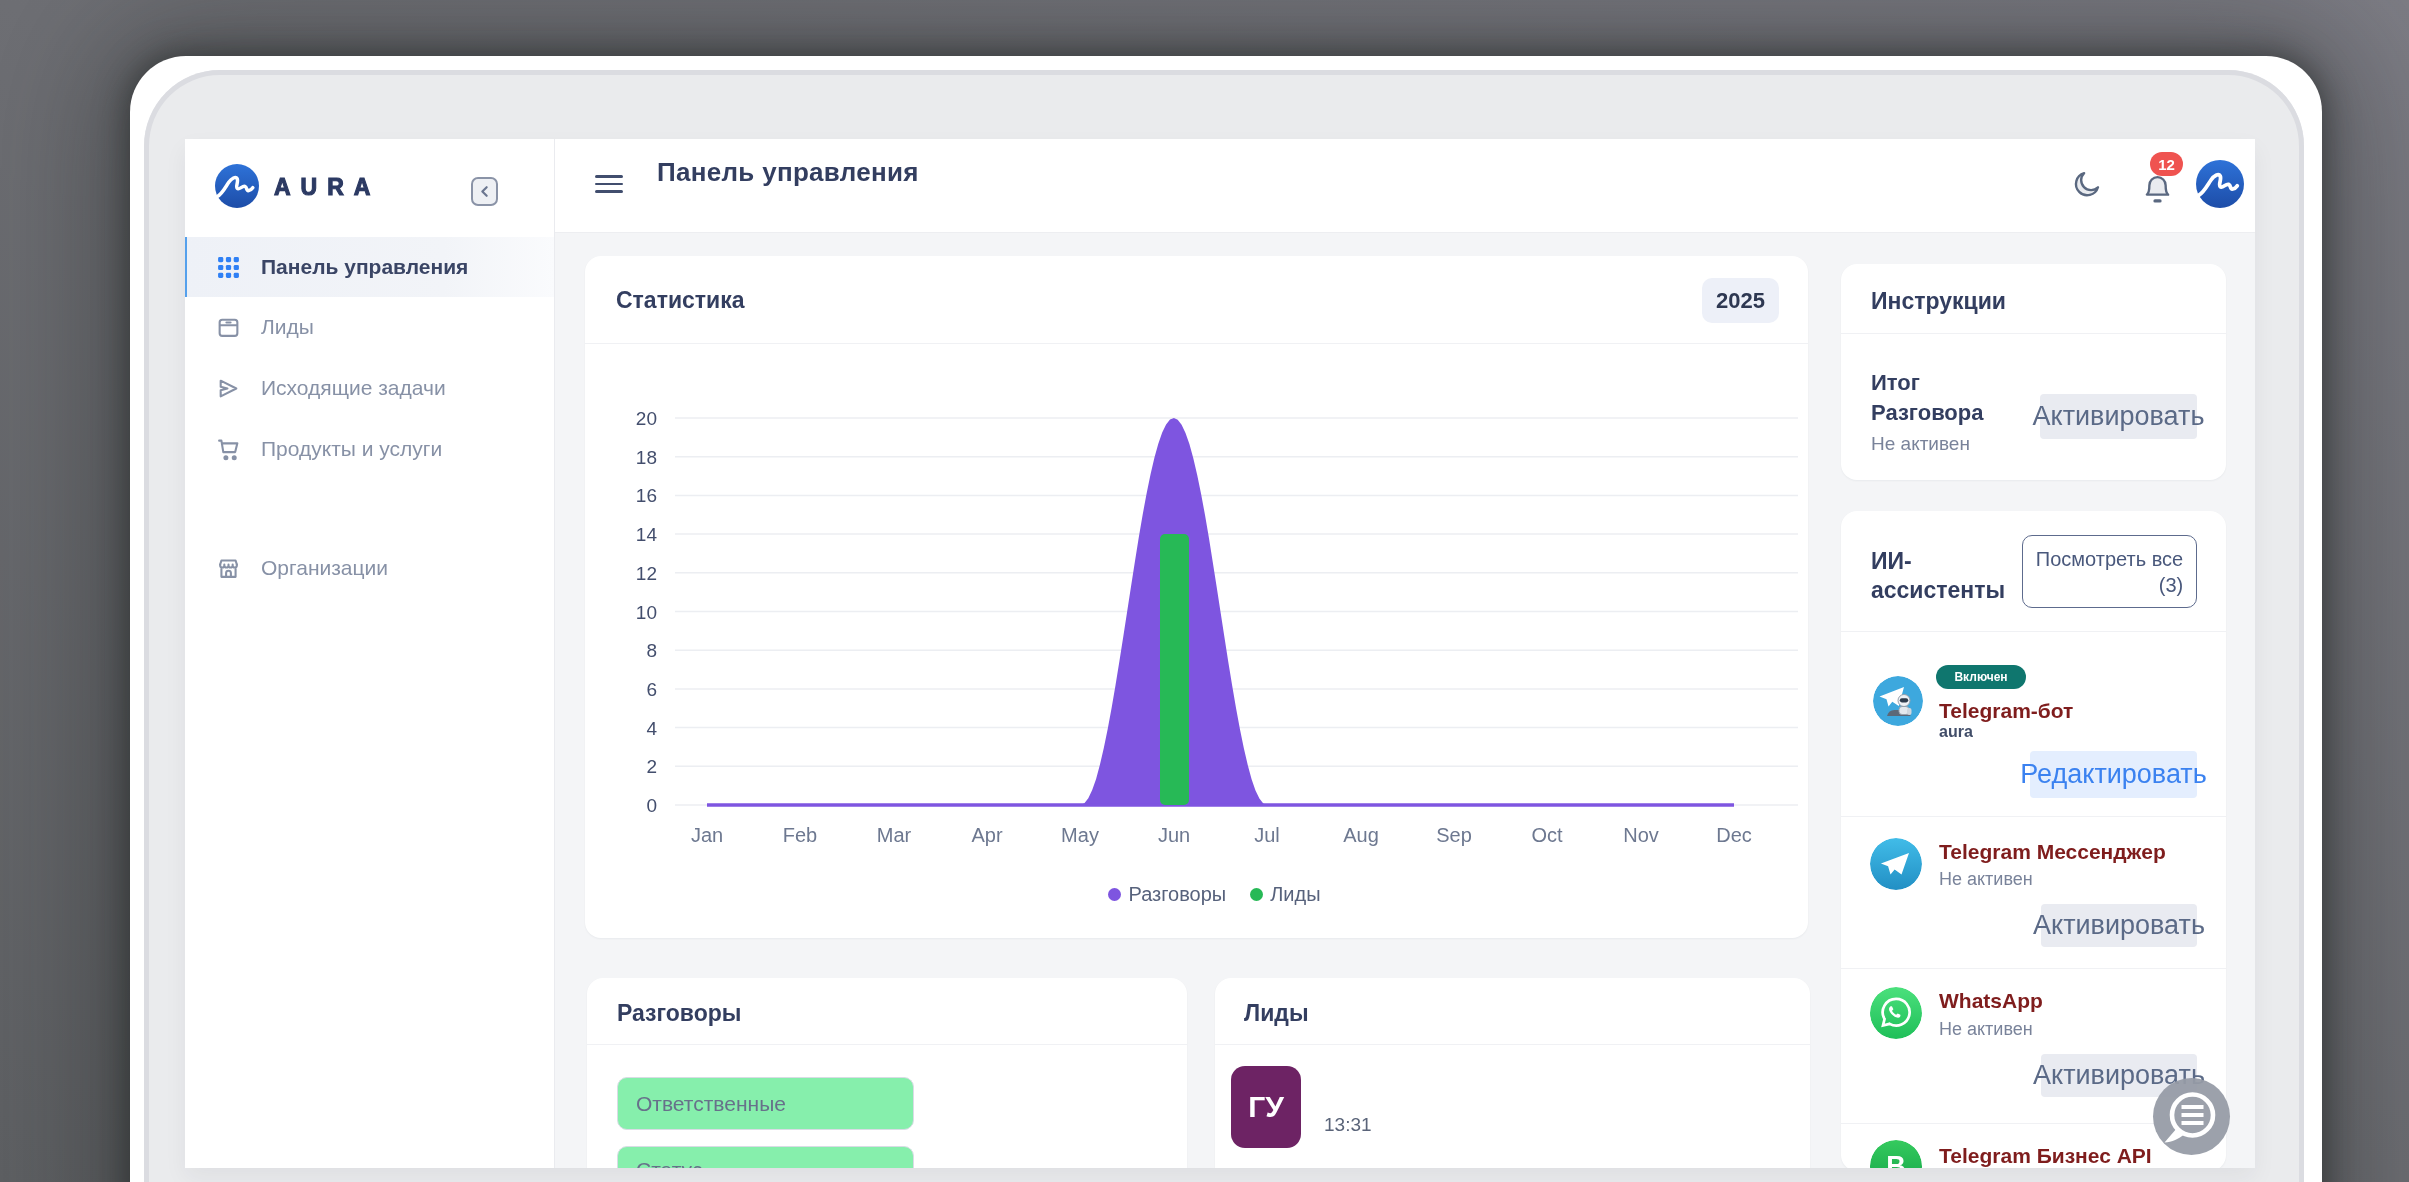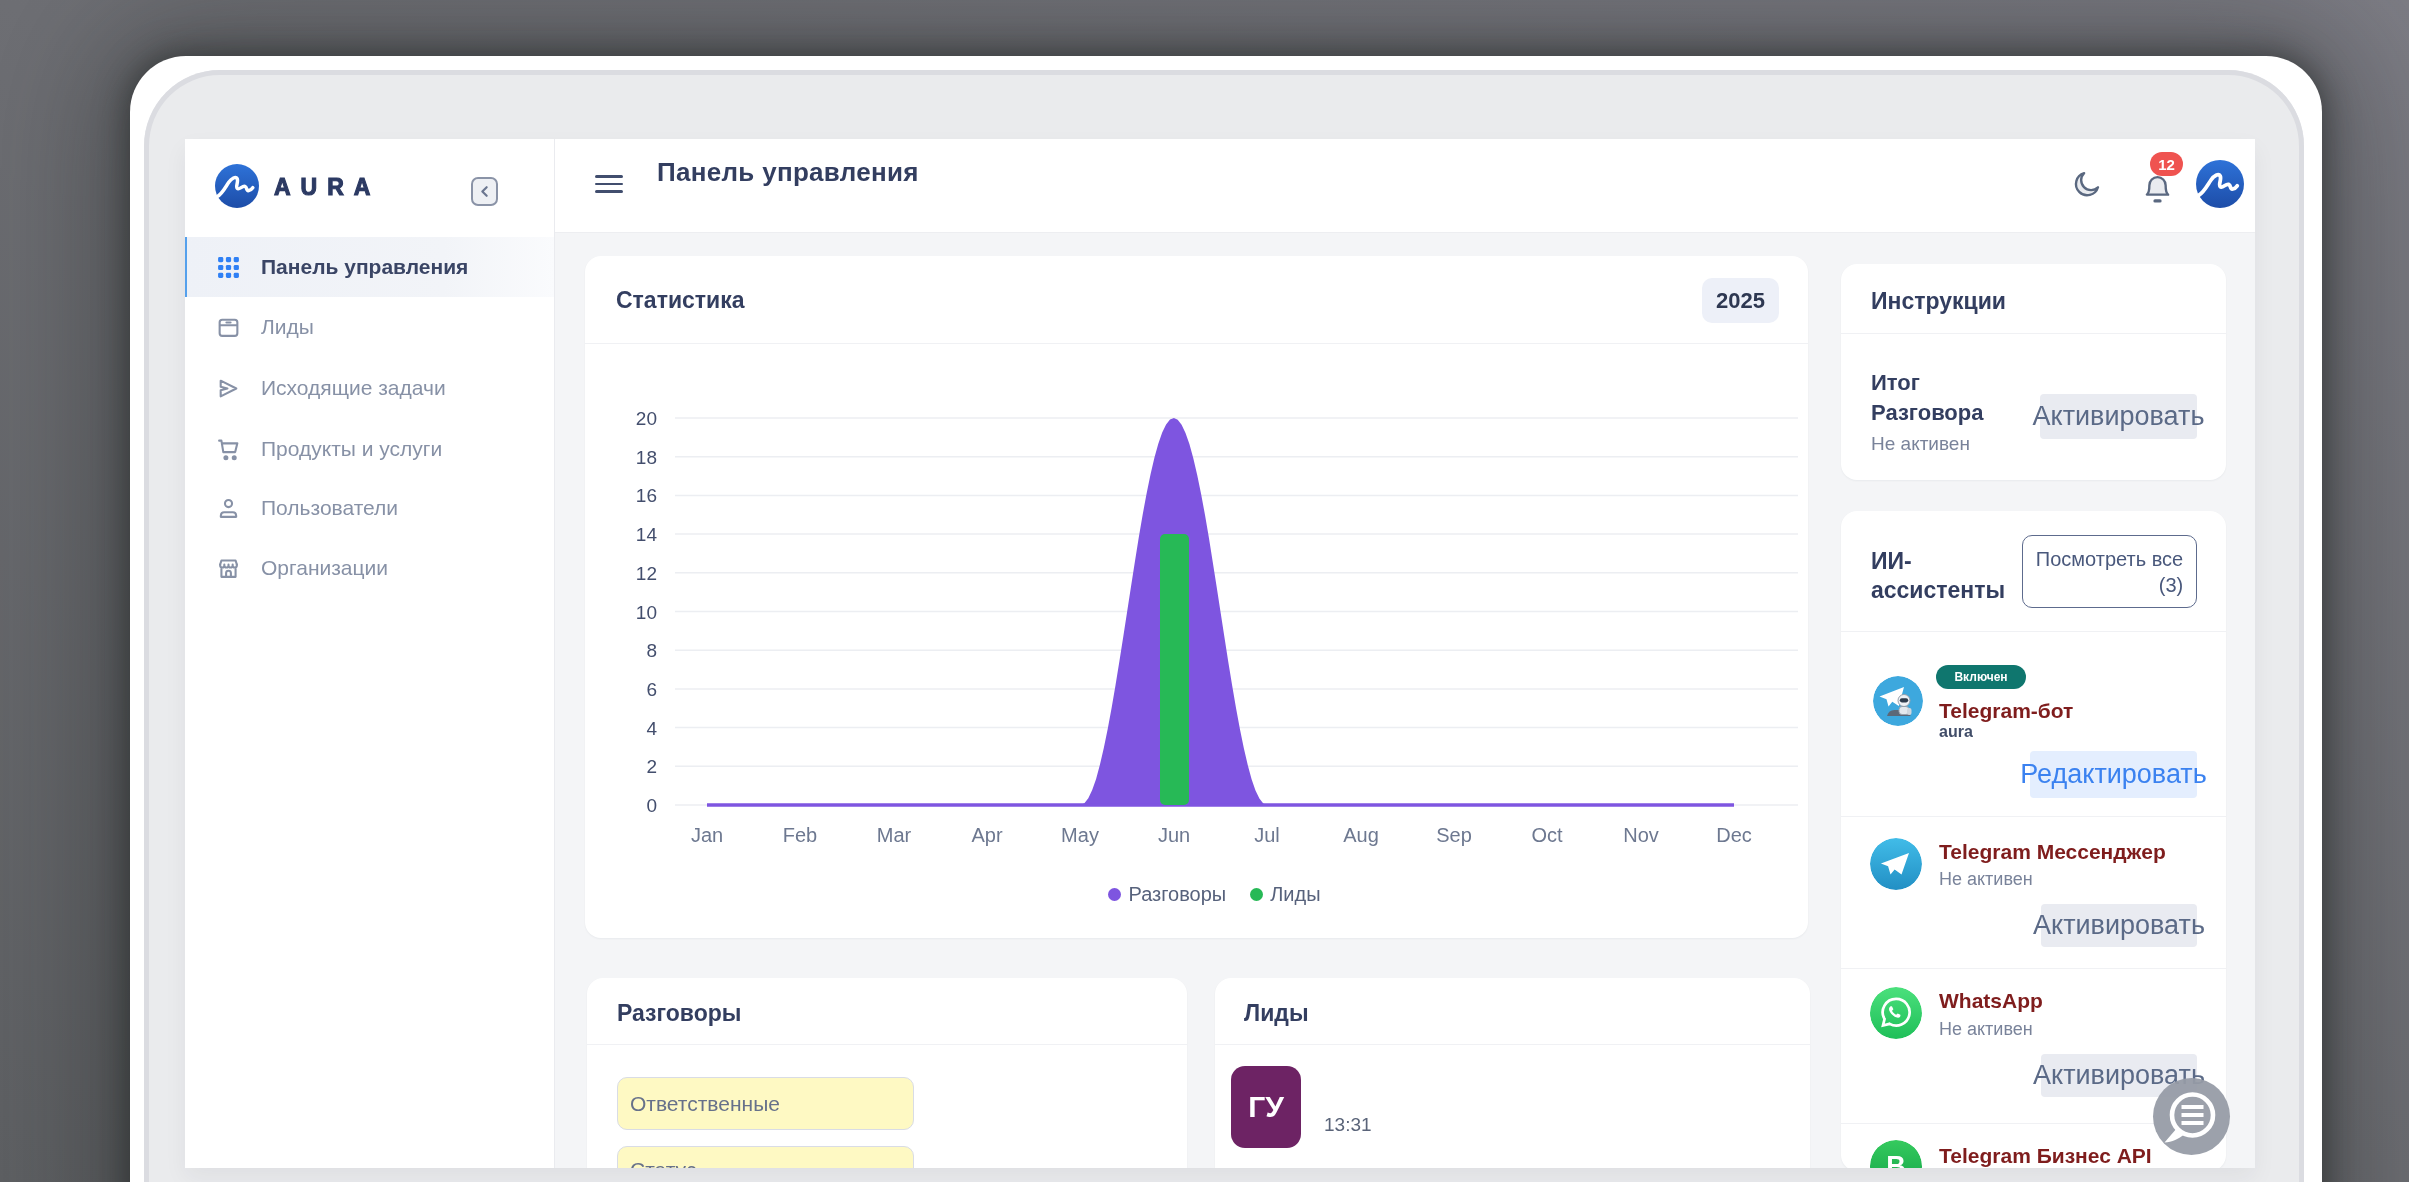--- a/index.html
+++ b/index.html
@@ -35,21 +35,21 @@
 #stats .ct{position:absolute;left:31px;top:31px}
 .chip{position:absolute;right:29px;top:22px;width:77px;height:45px;background:#edf0f8;border-radius:10px;display:flex;align-items:center;justify-content:center;font-size:22px;font-weight:bold;color:#2e3852}
 #stats .hr{top:87px}
 .legend{position:absolute;left:18px;top:627px;width:100%;display:flex;justify-content:center;gap:24px;font-size:20px;color:#57627c}
 .legend span{display:flex;align-items:center;gap:7px}
 .dot{width:13px;height:13px;border-radius:50%;display:inline-block}
 
 #conv{left:402px;top:839px;width:600px;height:400px}
 #conv .ct{position:absolute;left:30px;top:22px}
 #conv .hr{top:66px}
-.input{position:absolute;left:30px;border:1.5px solid #d9dce5;border-radius:10px;color:#67718a;font-size:21px;display:flex;align-items:center;padding-left:12px;background:#fef9c3;width:297px;height:53px}
+.input{position:absolute;left:30px;border:1.5px solid #d9dce5;border-radius:10px;color:#67718a;font-size:21px;display:flex;align-items:center;padding-left:18px;background:#86efac;width:297px;height:53px}
 #lead{left:1030px;top:839px;width:595px;height:400px}
 #lead .ct{position:absolute;left:29px;top:22px}
 #lead .hr{top:66px}
 .gu{position:absolute;left:16px;top:88px;width:70px;height:82px;background:#6d2364;border-radius:14px;color:#fff;font-weight:bold;font-size:30px;display:flex;align-items:center;justify-content:center}
 .gutime{position:absolute;left:109px;top:136px;font-size:19px;color:#5a6479}
 
 #instr{left:1656px;top:125px;width:385px;height:216px}
 #instr .ct{position:absolute;left:30px;top:24px}
 #instr .hr{top:69px}
 .itg{position:absolute;left:30px;top:104px;font-size:22px;font-weight:bold;color:#333e60;line-height:30px}
@@ -117,27 +117,20 @@
         </svg>
         <span class="tx">Исходящие задачи</span>
       </div>
     <div class="mi" style="top:280px">
         <svg class="ic" viewBox="0 0 24 24" fill="none" stroke="#8791a6" stroke-width="2" stroke-linecap="round" stroke-linejoin="round">
           <circle cx="9.5" cy="20" r="1.4" fill="#8791a6"></circle>
           <circle cx="17.5" cy="20" r="1.4" fill="#8791a6"></circle>
           <path d="M3 3.5h2.2L7 14.5h11.4l2.1-8.4H6"></path>
         </svg>
         <span class="tx">Продукты и услуги</span>
-      </div>
-    <div class="mi" style="top:339px">
-        <svg class="ic" viewBox="0 0 24 24" fill="none" stroke="#8791a6" stroke-width="2" stroke-linecap="round" stroke-linejoin="round">
-          <circle cx="12" cy="7.3" r="3.4"></circle>
-          <path d="M7.8 15.6h8.4c1.6 0 3 1.3 3.1 2.9l.1 1.5H4.6l.1-1.5c.1-1.6 1.5-2.9 3.1-2.9z" stroke-linejoin="round"></path>
-        </svg>
-        <span class="tx">Пользователи</span>
       </div>
     <div class="mi" style="top:399px">
         <svg class="ic" viewBox="0 0 24 24" fill="none" stroke="#8791a6" stroke-width="2" stroke-linecap="round" stroke-linejoin="round">
           <path d="M4 8.2 L5.2 4.3h13.6L20 8.2"></path>
           <path d="M4 8.2v.9a2 2 0 0 0 4 0v-.9m0 .9a2 2 0 0 0 4 0v-.9m0 .9a2 2 0 0 0 4 0v-.9m0 .9a2 2 0 0 0 4 0v-.9"></path>
           <path d="M5.2 12.5V20h13.6v-7.5"></path>
           <path d="M9.7 20v-3.6a2.3 2.3 0 0 1 4.6 0V20"></path>
         </svg>
         <span class="tx">Организации</span>
       </div>

